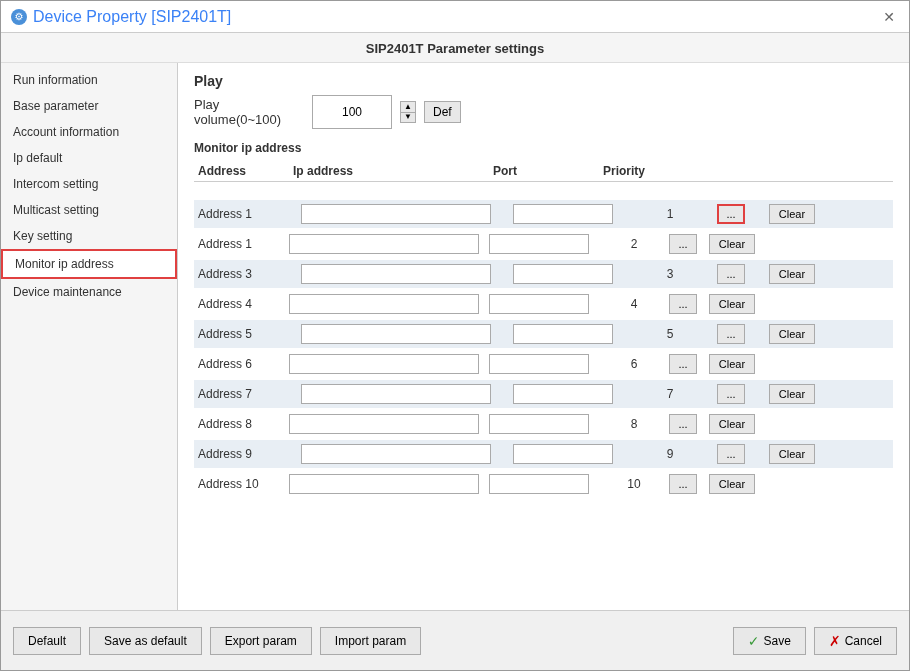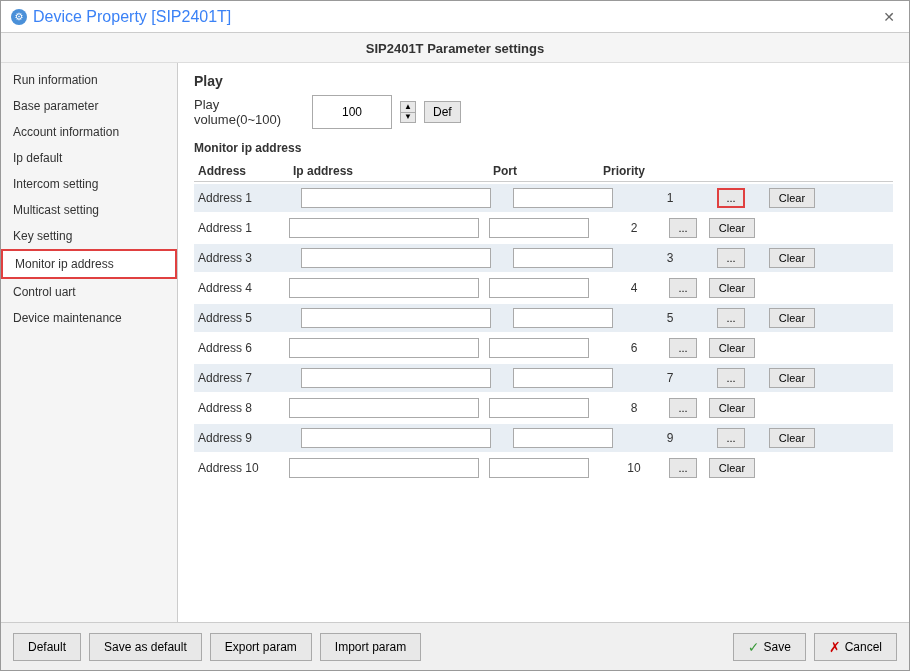--- a/index.html
+++ b/index.html
@@ -160,21 +160,21 @@
       margin-bottom: 6px;
     }
     .table-header {
       display: grid;
       grid-template-columns: 95px 200px 110px 70px 40px 55px;
       padding: 3px 0;
       font-size: 12px;
       font-weight: bold;
       color: #333;
       border-bottom: 1px solid #ccc;
-      margin-bottom: 2px;
+      margin-bottom: 18px;
     }
     .table-header div { padding: 0 4px; }
     .address-row {
       display: grid;
       grid-template-columns: 95px 200px 110px 70px 40px 55px;
       align-items: center;
       margin-bottom: 2px;
       height: 28px;
     }
     .address-row.odd { background: #e8eef4; gap: 12px; }
@@ -229,21 +229,21 @@
       font-size: 11px;
       text-align: center;
     }
     .footer {
       display: flex;
       align-items: center;
       justify-content: space-between;
       padding: 8px 12px;
       background: #f0f0f0;
       border-top: 1px solid #ccc;
-      height: 48px;
+      height: 60px;
     }
     .footer-left {
       display: flex;
       gap: 8px;
     }
     .footer-btn {
       padding: 4px 14px;
       font-size: 12px;
       background: #e8e8e8;
       border: 1px solid #aaa;
@@ -298,21 +298,20 @@
 
     <div class="sidebar">
     <div class="sidebar-item">Run information</div>
         <div class="sidebar-item">Base parameter</div>
         <div class="sidebar-item">Account information</div>
         <div class="sidebar-item">Ip default</div>
         <div class="sidebar-item">Intercom setting</div>
         <div class="sidebar-item">Multicast setting</div>
         <div class="sidebar-item">Key setting</div>
         <div class="sidebar-item active">Monitor ip address</div>
-        <div class="sidebar-item">Control uart</div>
         <div class="sidebar-item">Device maintenance</div>
       </div>
 
     <div class="main-panel">
 
       <div class="section-title">Play</div>
       <div class="play-row">
         <span class="play-label">Play volume(0~100)</span>
         <input class="play-input" type="text" value="100" style="">
         <div class="spin-btn">

